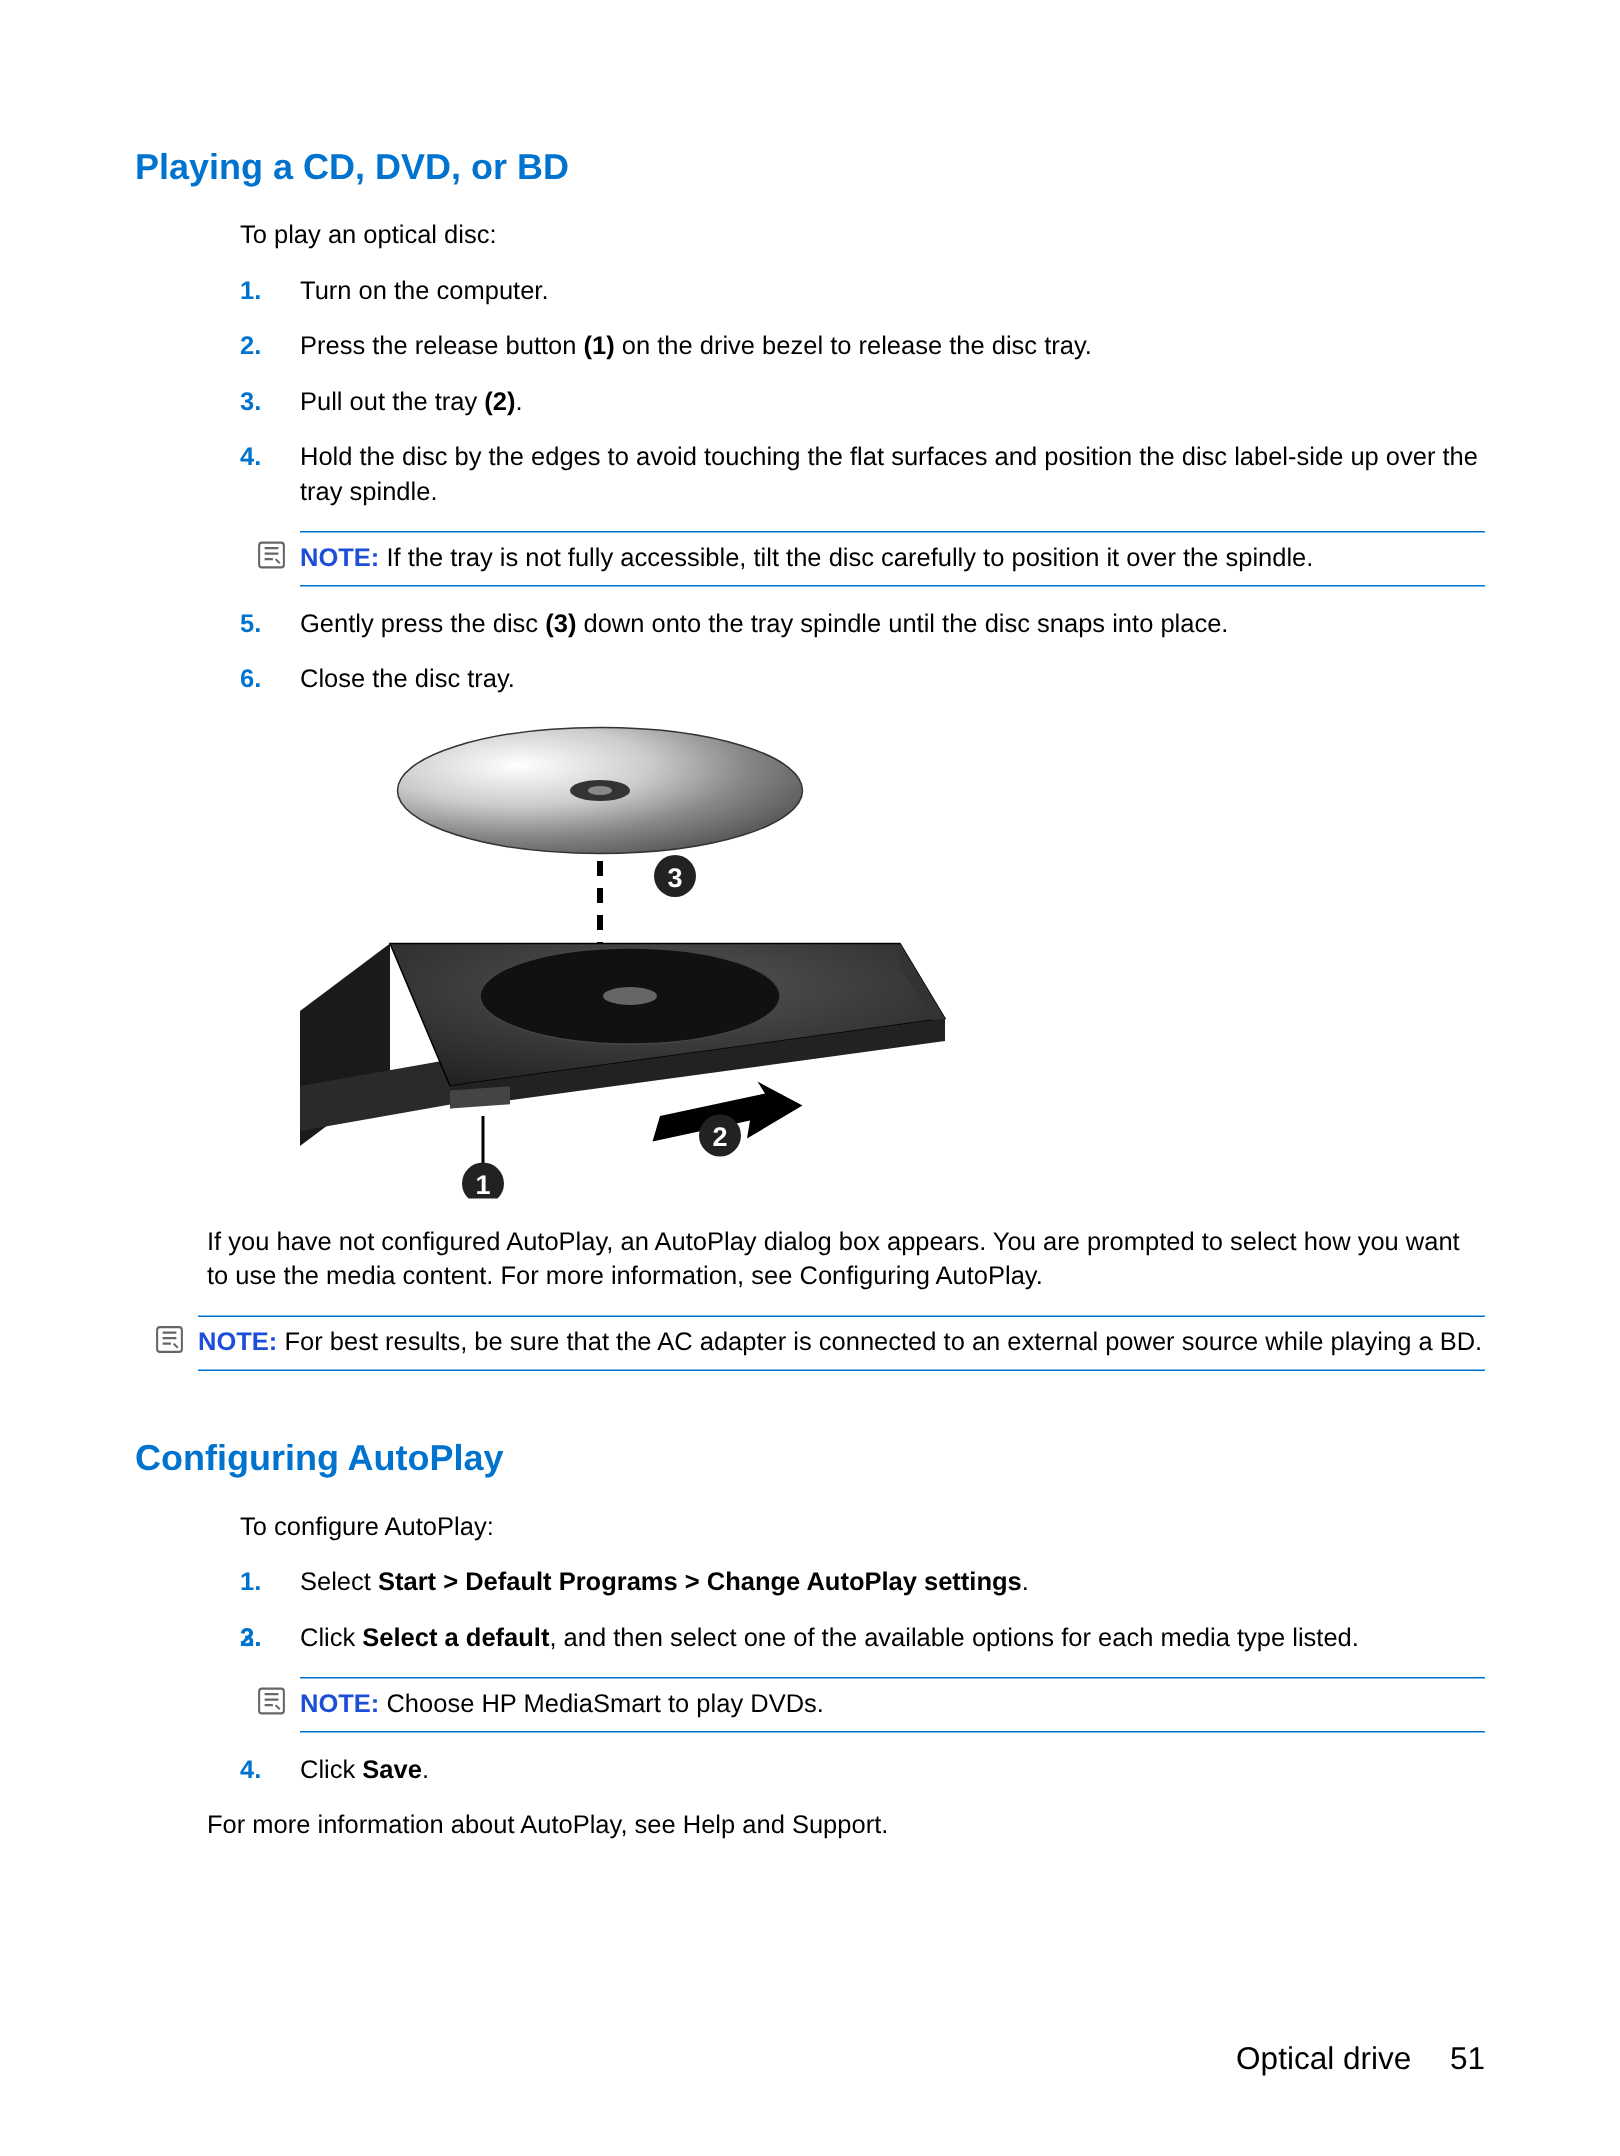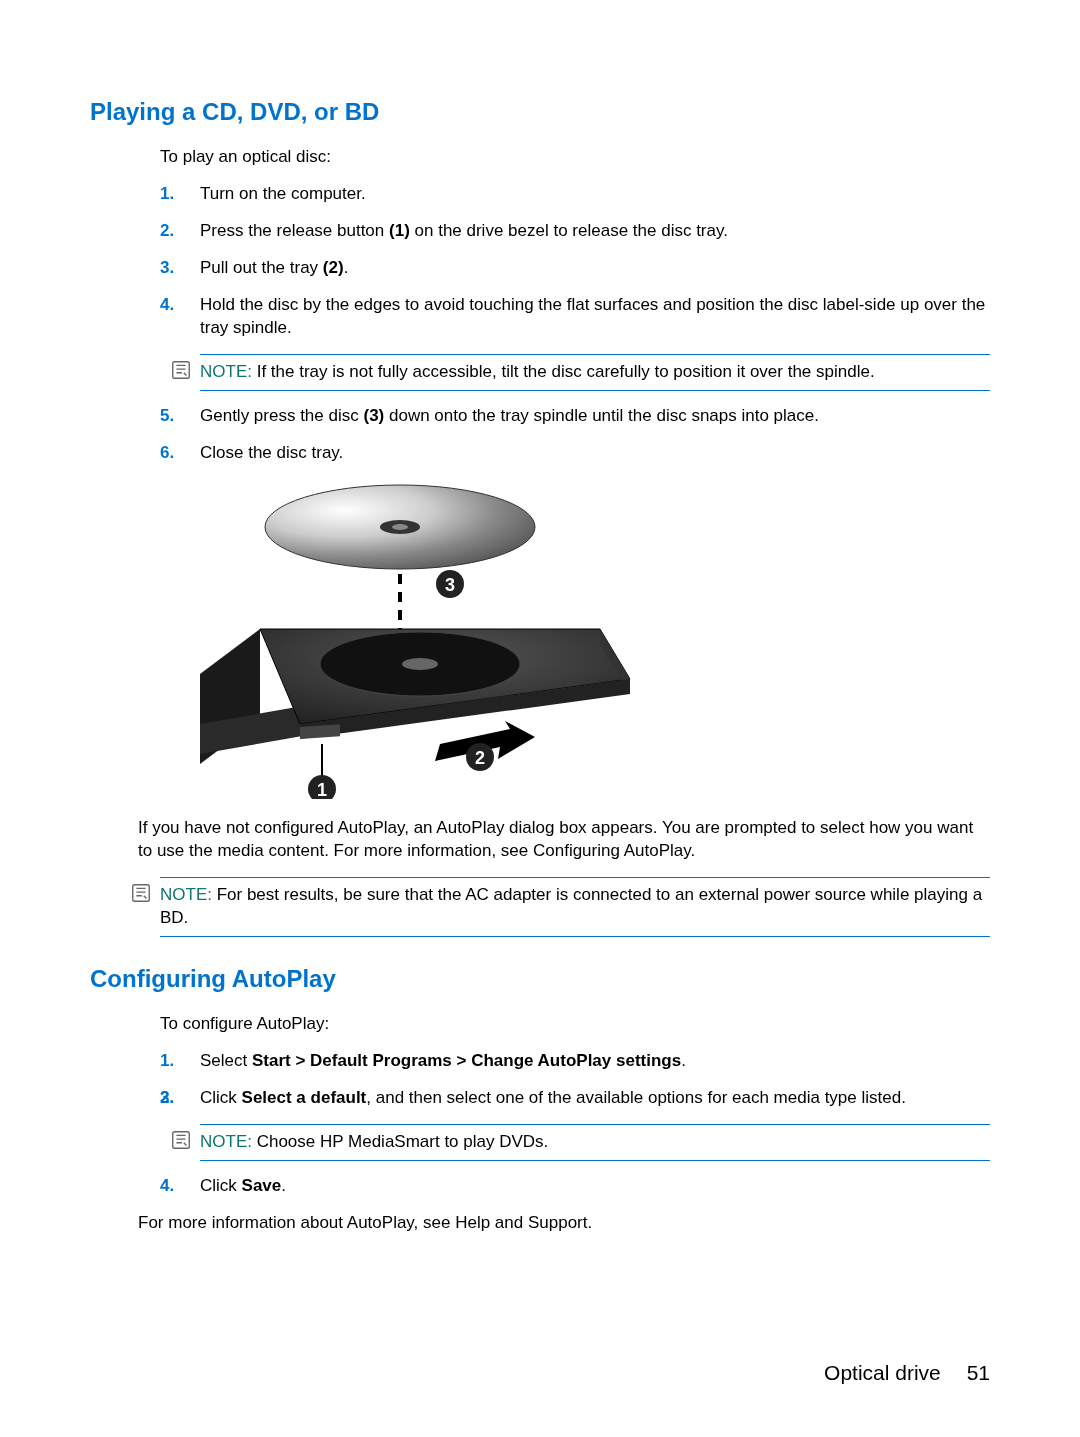--- a/index.html
+++ b/index.html
@@ -45,32 +45,32 @@
     font-weight: bold;
   }
   .note-line {
     margin: 14px 0 14px 110px;
     border-top: 1px solid #0073cf;
     border-bottom: 1px solid #0073cf;
     padding: 6px 0 6px 0;
     position: relative;
   }
   .note-line.outer {
-    margin-left: 70px;
+    margin-left: 42px;
   }
   .note-icon {
     position: absolute;
     left: -30px;
     top: 4px;
     width: 22px;
     height: 22px;
   }
   .note-label {
-    color: #0f766e;
-    font-weight: normal;
+    color: #1d4ed8;
+    font-weight: bold;
   }
   .figure {
     margin: 10px 0 18px 110px;
     width: 440px;
     height: 320px;
   }
   .para {
     margin: 0 0 14px 48px;
   }
   .footer {
@@ -189,21 +189,21 @@
       <svg viewBox="0 0 24 24" width="22" height="22">
           <rect x="3" y="3" width="18" height="18" rx="2" fill="none" stroke="#666" stroke-width="1.5"></rect>
           <path d="M7 7h10M7 11h10M7 15h6" stroke="#666" stroke-width="1.5" fill="none"></path>
           <path d="M15 15l3 3" stroke="#666" stroke-width="1.5"></path>
         </svg>
     </span>
     <span class="note-label">NOTE:</span>
     <span> </span><span>For best results, be sure that the AC adapter is connected to an external power source while playing a BD.</span>
   </div>
 
-  <h2 class="section" style="margin-top:26px;">Configuring AutoPlay</h2>
+  <h2 class="section" style="margin-top:43px;">Configuring AutoPlay</h2>
   <p class="intro">To configure AutoPlay:</p>
 
   <ol class="steps">
     <li>
       <span class="num">1.</span>
       <span>Select </span><b>Start &gt; Default Programs &gt; Change AutoPlay settings</b><span>.</span>
     </li>
     <li>
       <span class="num">2.</span>
     </li>

